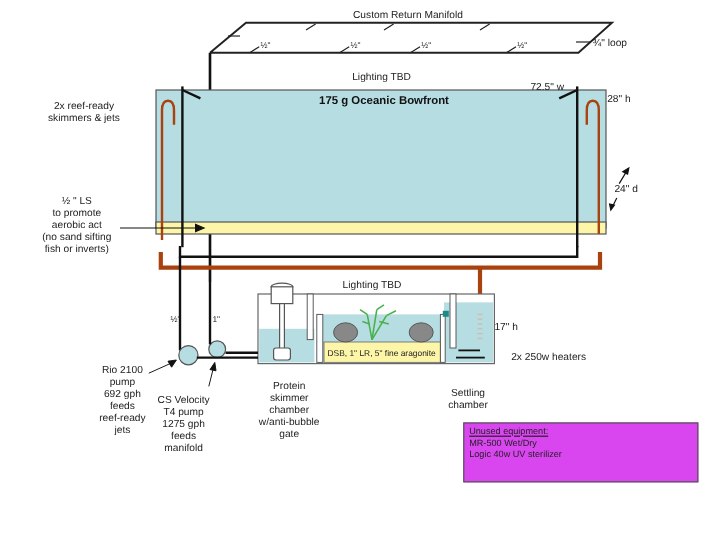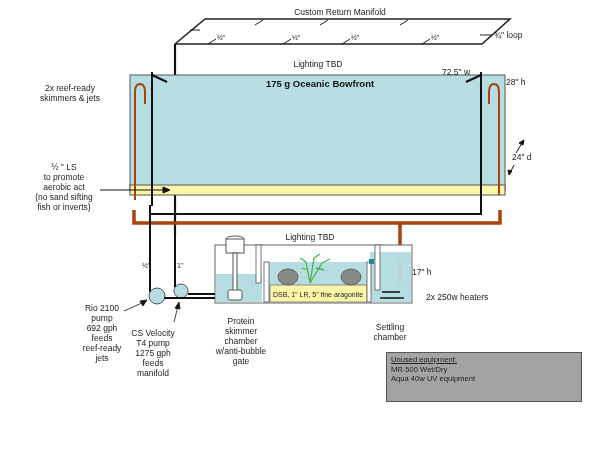--- a/index.html
+++ b/index.html
@@ -3,21 +3,21 @@
   <meta charset="utf-8">
   <style>
     html, body { margin: 0; padding: 0; background: #ffffff; }
     body { width: 600px; height: 450px; position: relative; overflow: hidden;
            font-family: "Liberation Sans", sans-serif; color: #111; }
     svg { position: absolute; left: 0; top: 0; }
     .lbl { font-family: "Liberation Sans", sans-serif; font-size: 8.5px; fill: #222; }
     .lbl-sm { font-family: "Liberation Sans", sans-serif; font-size: 7px; fill: #222; }
     .lbl-bold { font-family: "Liberation Sans", sans-serif; font-size: 9.5px; font-weight: bold; fill: #111; }
     .note-box { position: absolute; left: 386px; top: 352px; width: 196px; height: 50px;
-                border: 1px solid #555; background: #a3a3a3; box-sizing: border-box;
+                border: 1px solid #555; background: #d946ef; box-sizing: border-box;
                 padding: 2px 4px; font-size: 7.6px; line-height: 9.6px; color: #222; }
     .note-box .hdr { text-decoration: underline; }
   </style>
 </head>
 <body>
 
 <svg width="600" height="450" viewBox="0 0 600 450">
 
   <g stroke="#222" stroke-width="1.6" fill="none">
     <polyline points="175,44 205,19 510,19 482,44 175,44"></polyline>
@@ -194,14 +194,14 @@
   </g>
   <g>
     <text class="lbl" x="390" y="330" text-anchor="middle">Settling</text>
     <text class="lbl" x="390" y="340" text-anchor="middle">chamber</text>
   </g>
 </svg>
 
 <div class="note-box">
   <div class="hdr">Unused equipment:</div>
   <div>MR-500 Wet/Dry</div>
-  <div>Aqua 40w UV equipment</div>
+  <div>Logic 40w UV sterilizer</div>
 </div>
 
 </body></html>

